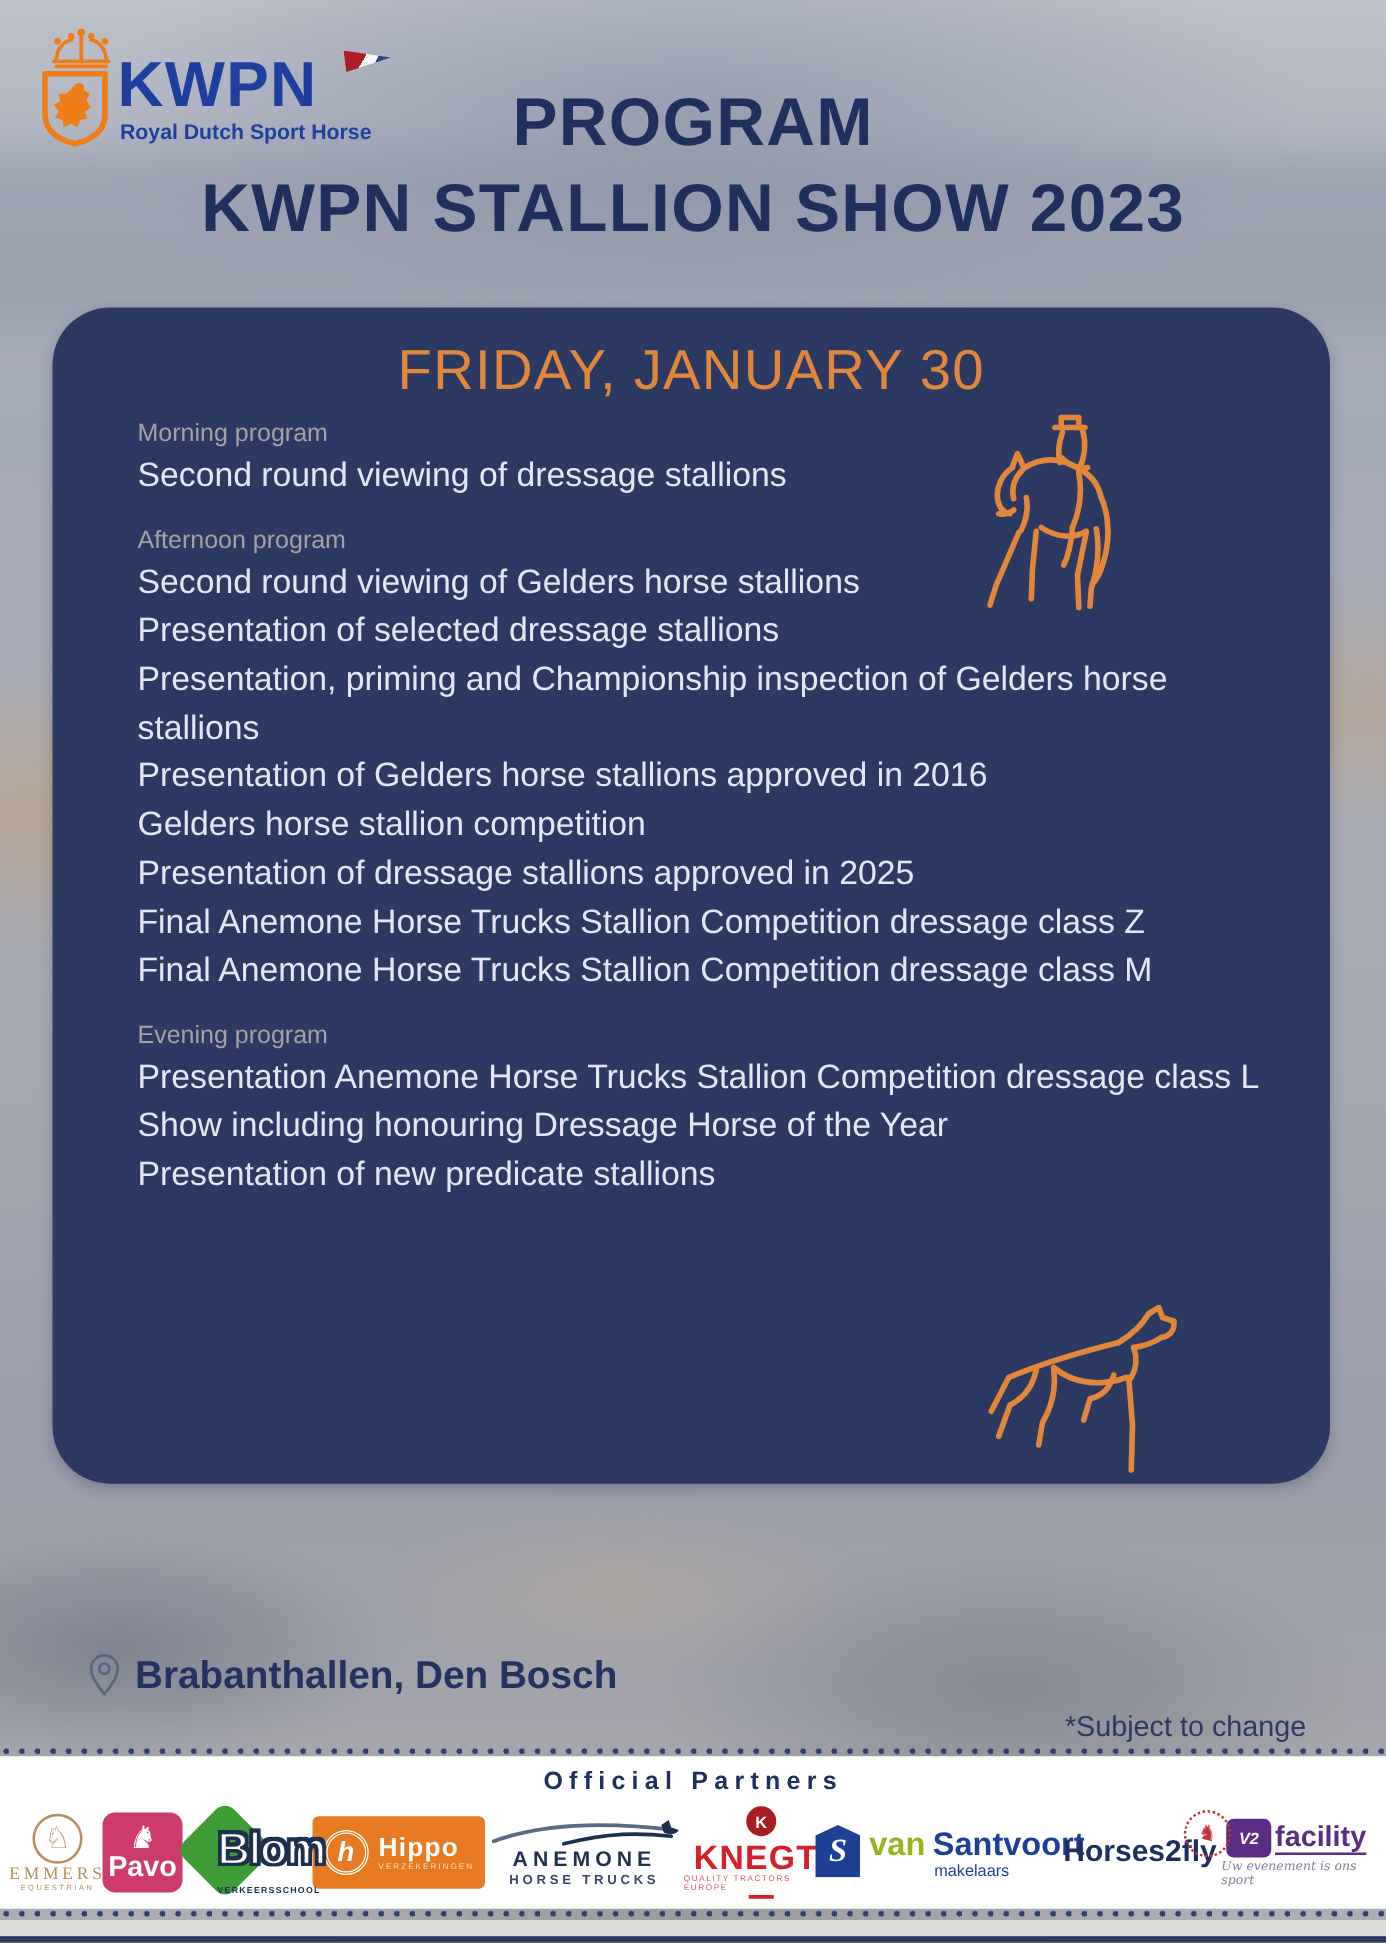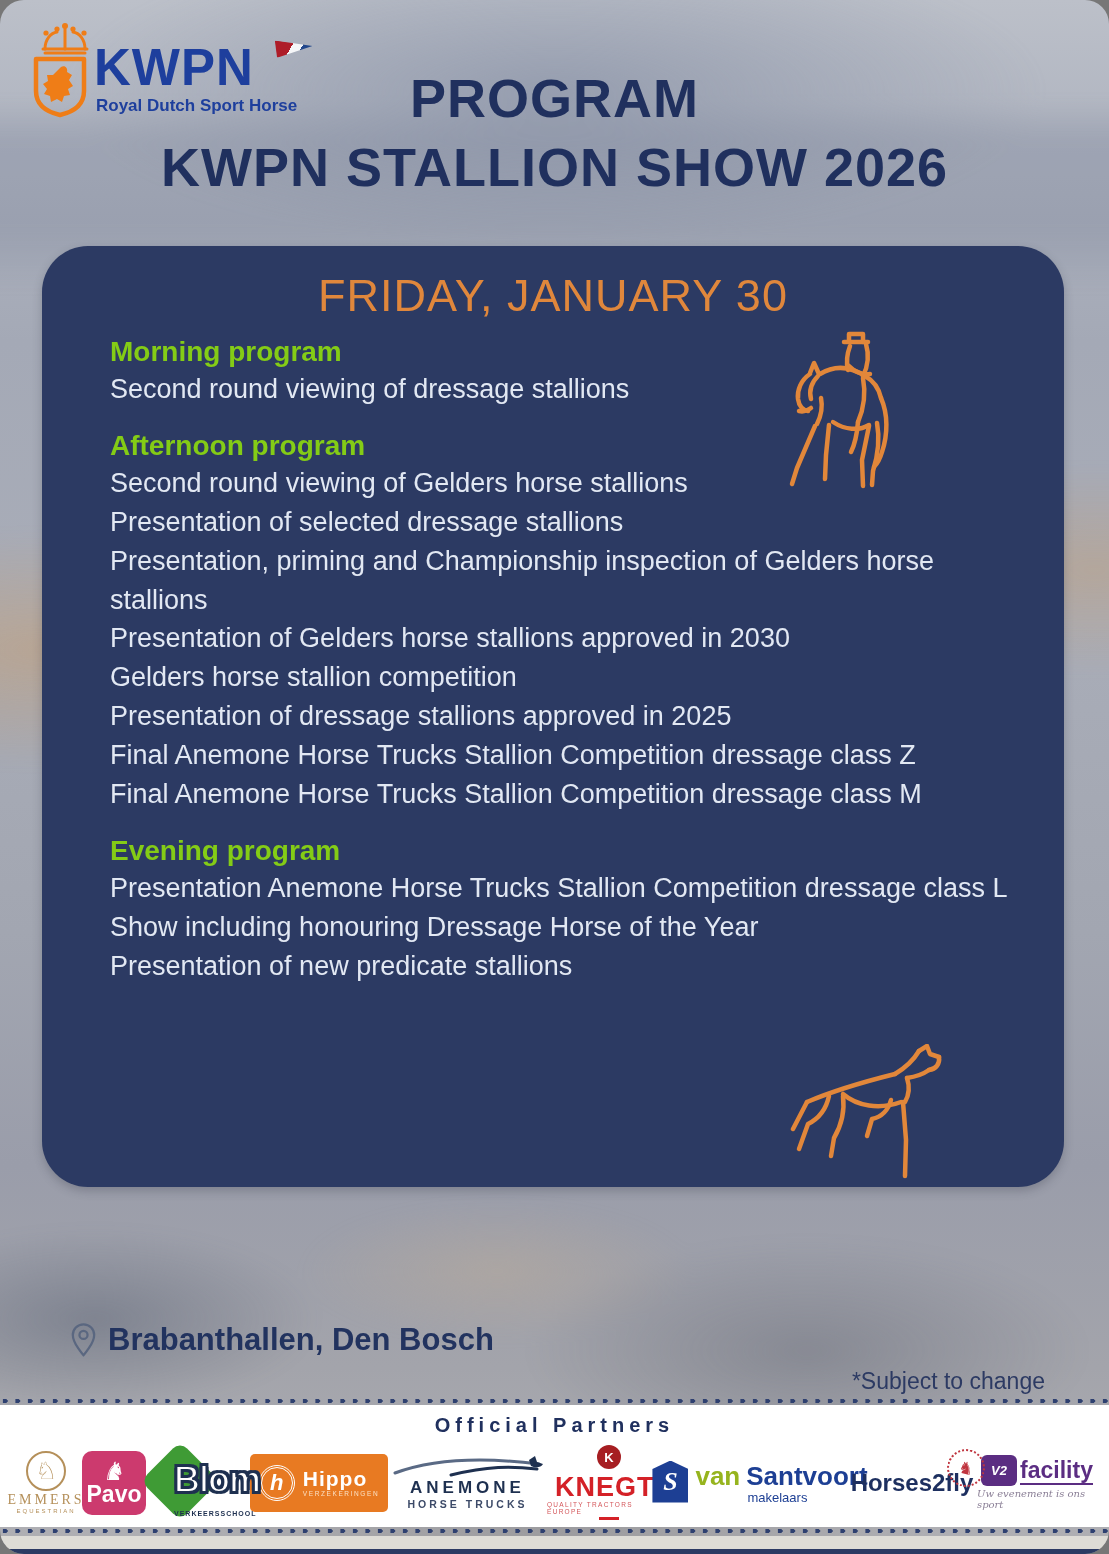--- a/index.html
+++ b/index.html
@@ -7,21 +7,21 @@
     --kwpn-blue:#1e3f9d; --kwpn-orange:#ef7d17;
     --pavo-pink:#cc3a6e; --blom-green:#3f9b35; --hippo-orange:#e87a22;
     --anemone-navy:#1e3050; --knegt-red:#d42127;
     --santvoort-blue:#1d3f94; --santvoort-green:#96b41e;
     --horses2fly-navy:#1d2f5f; --v2-purple:#5b2d82; --emmers-gold:#b5905a;
   }
   *{box-sizing:border-box;margin:0;padding:0}
   html,body{background:#777;}
   body{font-family:"Liberation Sans","DejaVu Sans",sans-serif;}
   .poster{position:relative;width:1109px;height:1554px;margin:0 auto;overflow:hidden;
-    background:linear-gradient(180deg,#bcc0c9 0%,#aeb3bf 10%,#a4a9b6 22%,#a9adb8 40%,#a2a6b1 60%,#9a9daa 75%,#a3a4ab 88%,#b0b0b4 100%);border-radius:24px;}
+    background:linear-gradient(180deg,#bcc0c9 0%,#aeb3bf 10%,#a4a9b6 22%,#a9adb8 40%,#a2a6b1 60%,#9a9daa 75%,#a3a4ab 88%,#b0b0b4 100%);}
   .bg-photo{position:absolute;inset:-20px;filter:blur(7px);
     background-image:
       radial-gradient(ellipse 700px 220px at 50% 7%, rgba(125,135,158,.55), transparent 70%),
       linear-gradient(180deg, transparent 120px, rgba(100,110,135,.22) 160px, rgba(100,110,135,.22) 250px, transparent 310px),
       radial-gradient(ellipse 520px 170px at 6% 42%, rgba(215,150,75,.33), transparent 70%),
       radial-gradient(ellipse 430px 150px at 97% 37%, rgba(215,150,75,.26), transparent 70%),
       radial-gradient(ellipse 320px 130px at 10% 84%, rgba(70,80,100,.38), transparent 70%),
       radial-gradient(ellipse 400px 160px at 72% 86%, rgba(80,85,100,.33), transparent 70%),
       radial-gradient(ellipse 280px 100px at 45% 81%, rgba(195,175,150,.38), transparent 70%),
       radial-gradient(ellipse 500px 120px at 50% 97%, rgba(120,118,118,.35), transparent 75%);}
@@ -36,21 +36,21 @@
     background:linear-gradient(115deg,#ae1c28 42%,#f5f6f8 42%,#f5f6f8 64%,#21468b 64%);}
   .kwpn-tagline{position:absolute;left:68px;top:78px;font-size:17px;font-weight:700;color:var(--kwpn-blue);}
   .main-title{position:absolute;left:0;top:64px;width:100%;text-align:center;
     color:#20305e;font-weight:800;font-size:54px;line-height:69px;letter-spacing:1px;}
   
   .card{position:absolute;left:42px;top:246px;width:1022px;height:941px;
     background:var(--card-navy);border-radius:46px;box-shadow:0 4px 10px rgba(40,45,60,.25);}
   .day-title{margin-top:24px;text-align:center;font-size:45px;font-weight:500;
     letter-spacing:1px;color:var(--orange);}
   .program{position:relative;z-index:2;margin:14px 30px 0 68px;max-width:945px;}
-  .prog-heading{font-size:28px;font-weight:700;color:#84cc16;margin-top:21px;margin-bottom:2px;}
+  .prog-heading{font-size:20px;font-weight:400;color:#a3a3a3;margin-top:21px;margin-bottom:2px;}
   .prog-item{font-size:27px;line-height:1.44;color:#e2e8f3;}
   .prog-item.narrow{max-width:868px;}
   .rider-art{position:absolute;left:746px;top:84px;width:128px;height:208px;z-index:1;}
   .foal-art{position:absolute;left:748px;top:798px;width:196px;height:140px;z-index:1;}
   .art-stroke{stroke:#e2873a;stroke-width:4.5;fill:none;stroke-linecap:round;stroke-linejoin:round;}
   
   .venue{position:absolute;left:70px;top:1322px;display:flex;align-items:center;gap:11px;
     color:#22335f;font-weight:700;font-size:31px;}
   .pin-icon{width:27px;height:36px;}
   .disclaimer{position:absolute;right:64px;top:1368px;font-size:23px;color:#2c3a63;}
@@ -145,21 +145,21 @@
       <path d="M6 3 h48 v32 c0 14 -11 21 -24 24 C17 56 6 49 6 35 Z" fill="none" stroke="#ef7d17" stroke-width="4.5" stroke-linejoin="round"></path>
       <path d="M31 11 c4 -2 7 1 6 5 l5 3 -3 5 4 6 -5 3 2 6 -6 1 -2 6 -5 -3 -6 3 -1 -6 -6 -2 3 -5 -4 -5 5 -3 -1 -6 6 0 z" fill="#ef7d17"></path>
     </svg>
     <div class="kwpn-word">KWPN</div>
     <div class="kwpn-flag"></div>
     <div class="kwpn-tagline">Royal Dutch Sport Horse</div>
   </div>
 
   <div class="main-title">
     <div>PROGRAM</div>
-    <div>KWPN STALLION SHOW 2026</div>
+    <div>KWPN STALLION SHOW 2023</div>
   </div>
 
   <div class="card">
     <div class="day-title">FRIDAY, JANUARY 30</div>
 
     <svg class="rider-art" viewBox="0 0 128 208">
       <g class="art-stroke">
         <path d="M56 12 h24"></path>
           <path d="M61 12 V4 h14 V12"></path>
         <path d="M78 14 c3 10 2 22 -3 32"></path>
@@ -201,21 +201,21 @@
     </svg>
 
     <div class="program">
       <div class="prog-heading" style="margin-top:6px">Morning program</div>
       <p class="prog-item">Second round viewing of dressage stallions</p>
 
       <div class="prog-heading">Afternoon program</div>
       <p class="prog-item">Second round viewing of Gelders horse stallions</p>
       <p class="prog-item">Presentation of selected dressage stallions</p>
       <p class="prog-item narrow">Presentation, priming and Championship inspection of Gelders horse stallions</p>
-      <p class="prog-item">Presentation of Gelders horse stallions approved in 2030</p>
+      <p class="prog-item">Presentation of Gelders horse stallions approved in 2016</p>
       <p class="prog-item">Gelders horse stallion competition</p>
       <p class="prog-item">Presentation of dressage stallions approved in 2025</p>
       <p class="prog-item">Final Anemone Horse Trucks Stallion Competition dressage class Z</p>
       <p class="prog-item">Final Anemone Horse Trucks Stallion Competition dressage class M</p>
 
       <div class="prog-heading">Evening program</div>
       <p class="prog-item">Presentation Anemone Horse Trucks Stallion Competition dressage class L</p>
       <p class="prog-item">Show including honouring Dressage Horse of the Year</p>
       <p class="prog-item">Presentation of new predicate stallions</p>
     </div>

